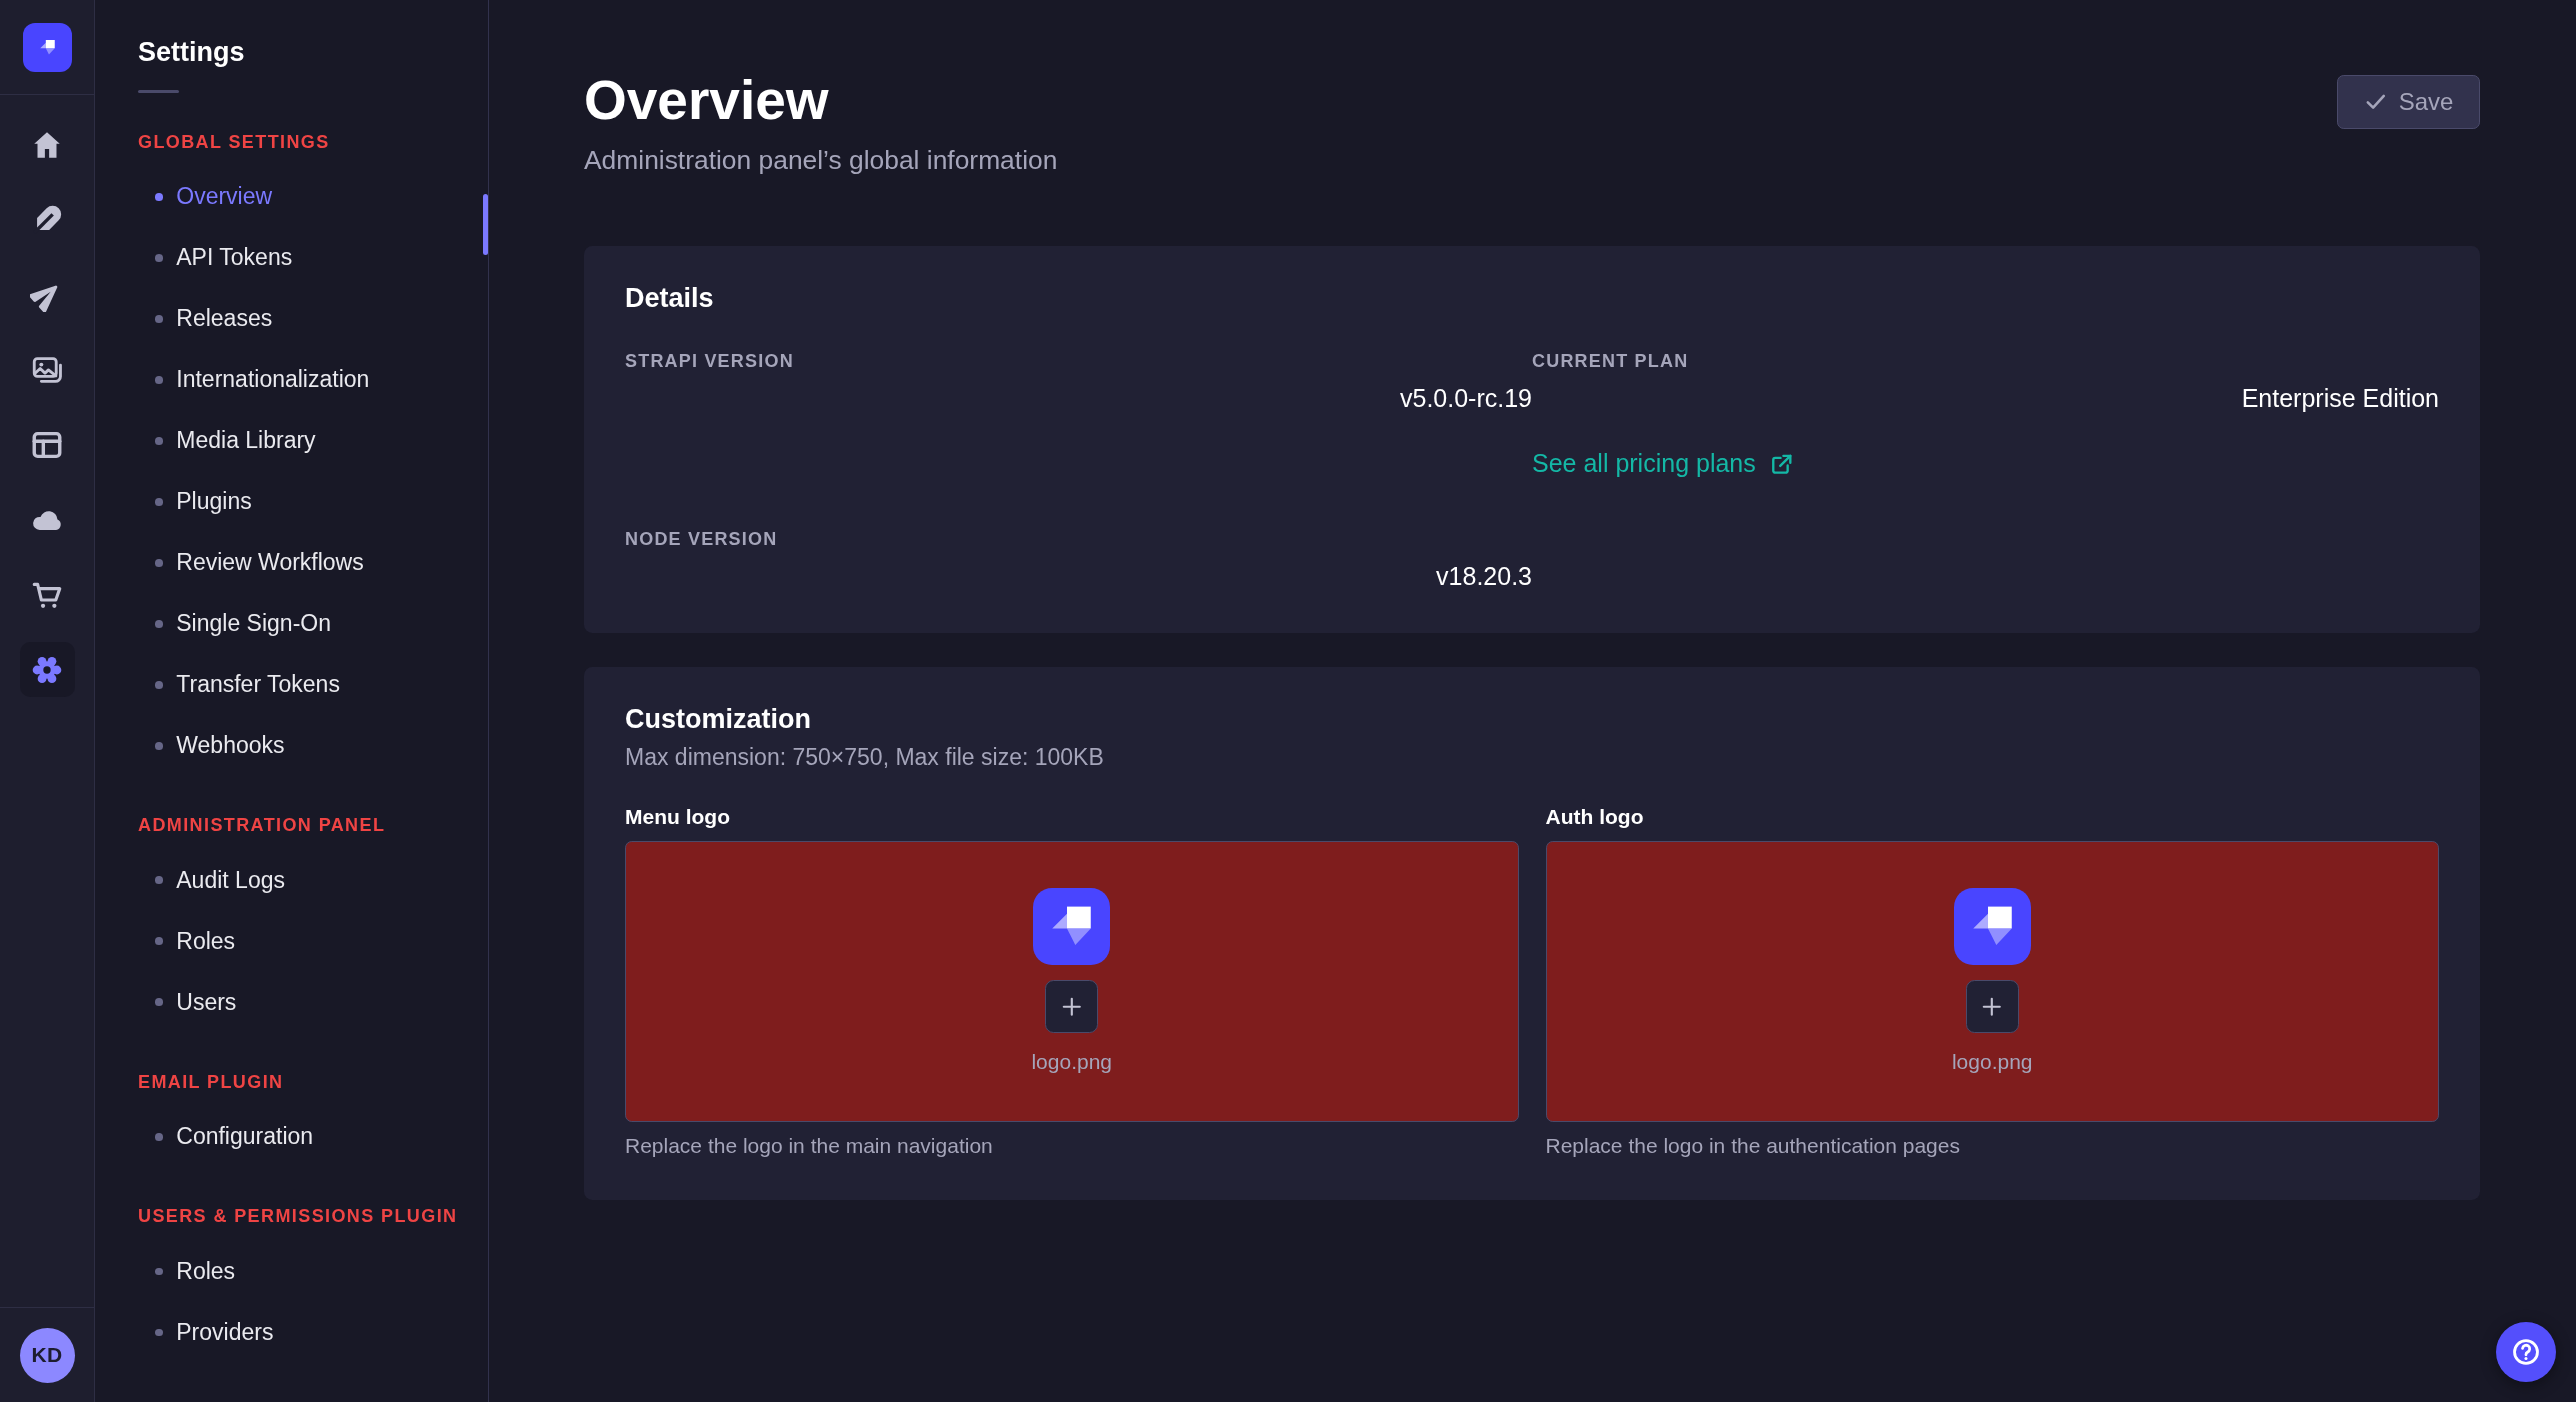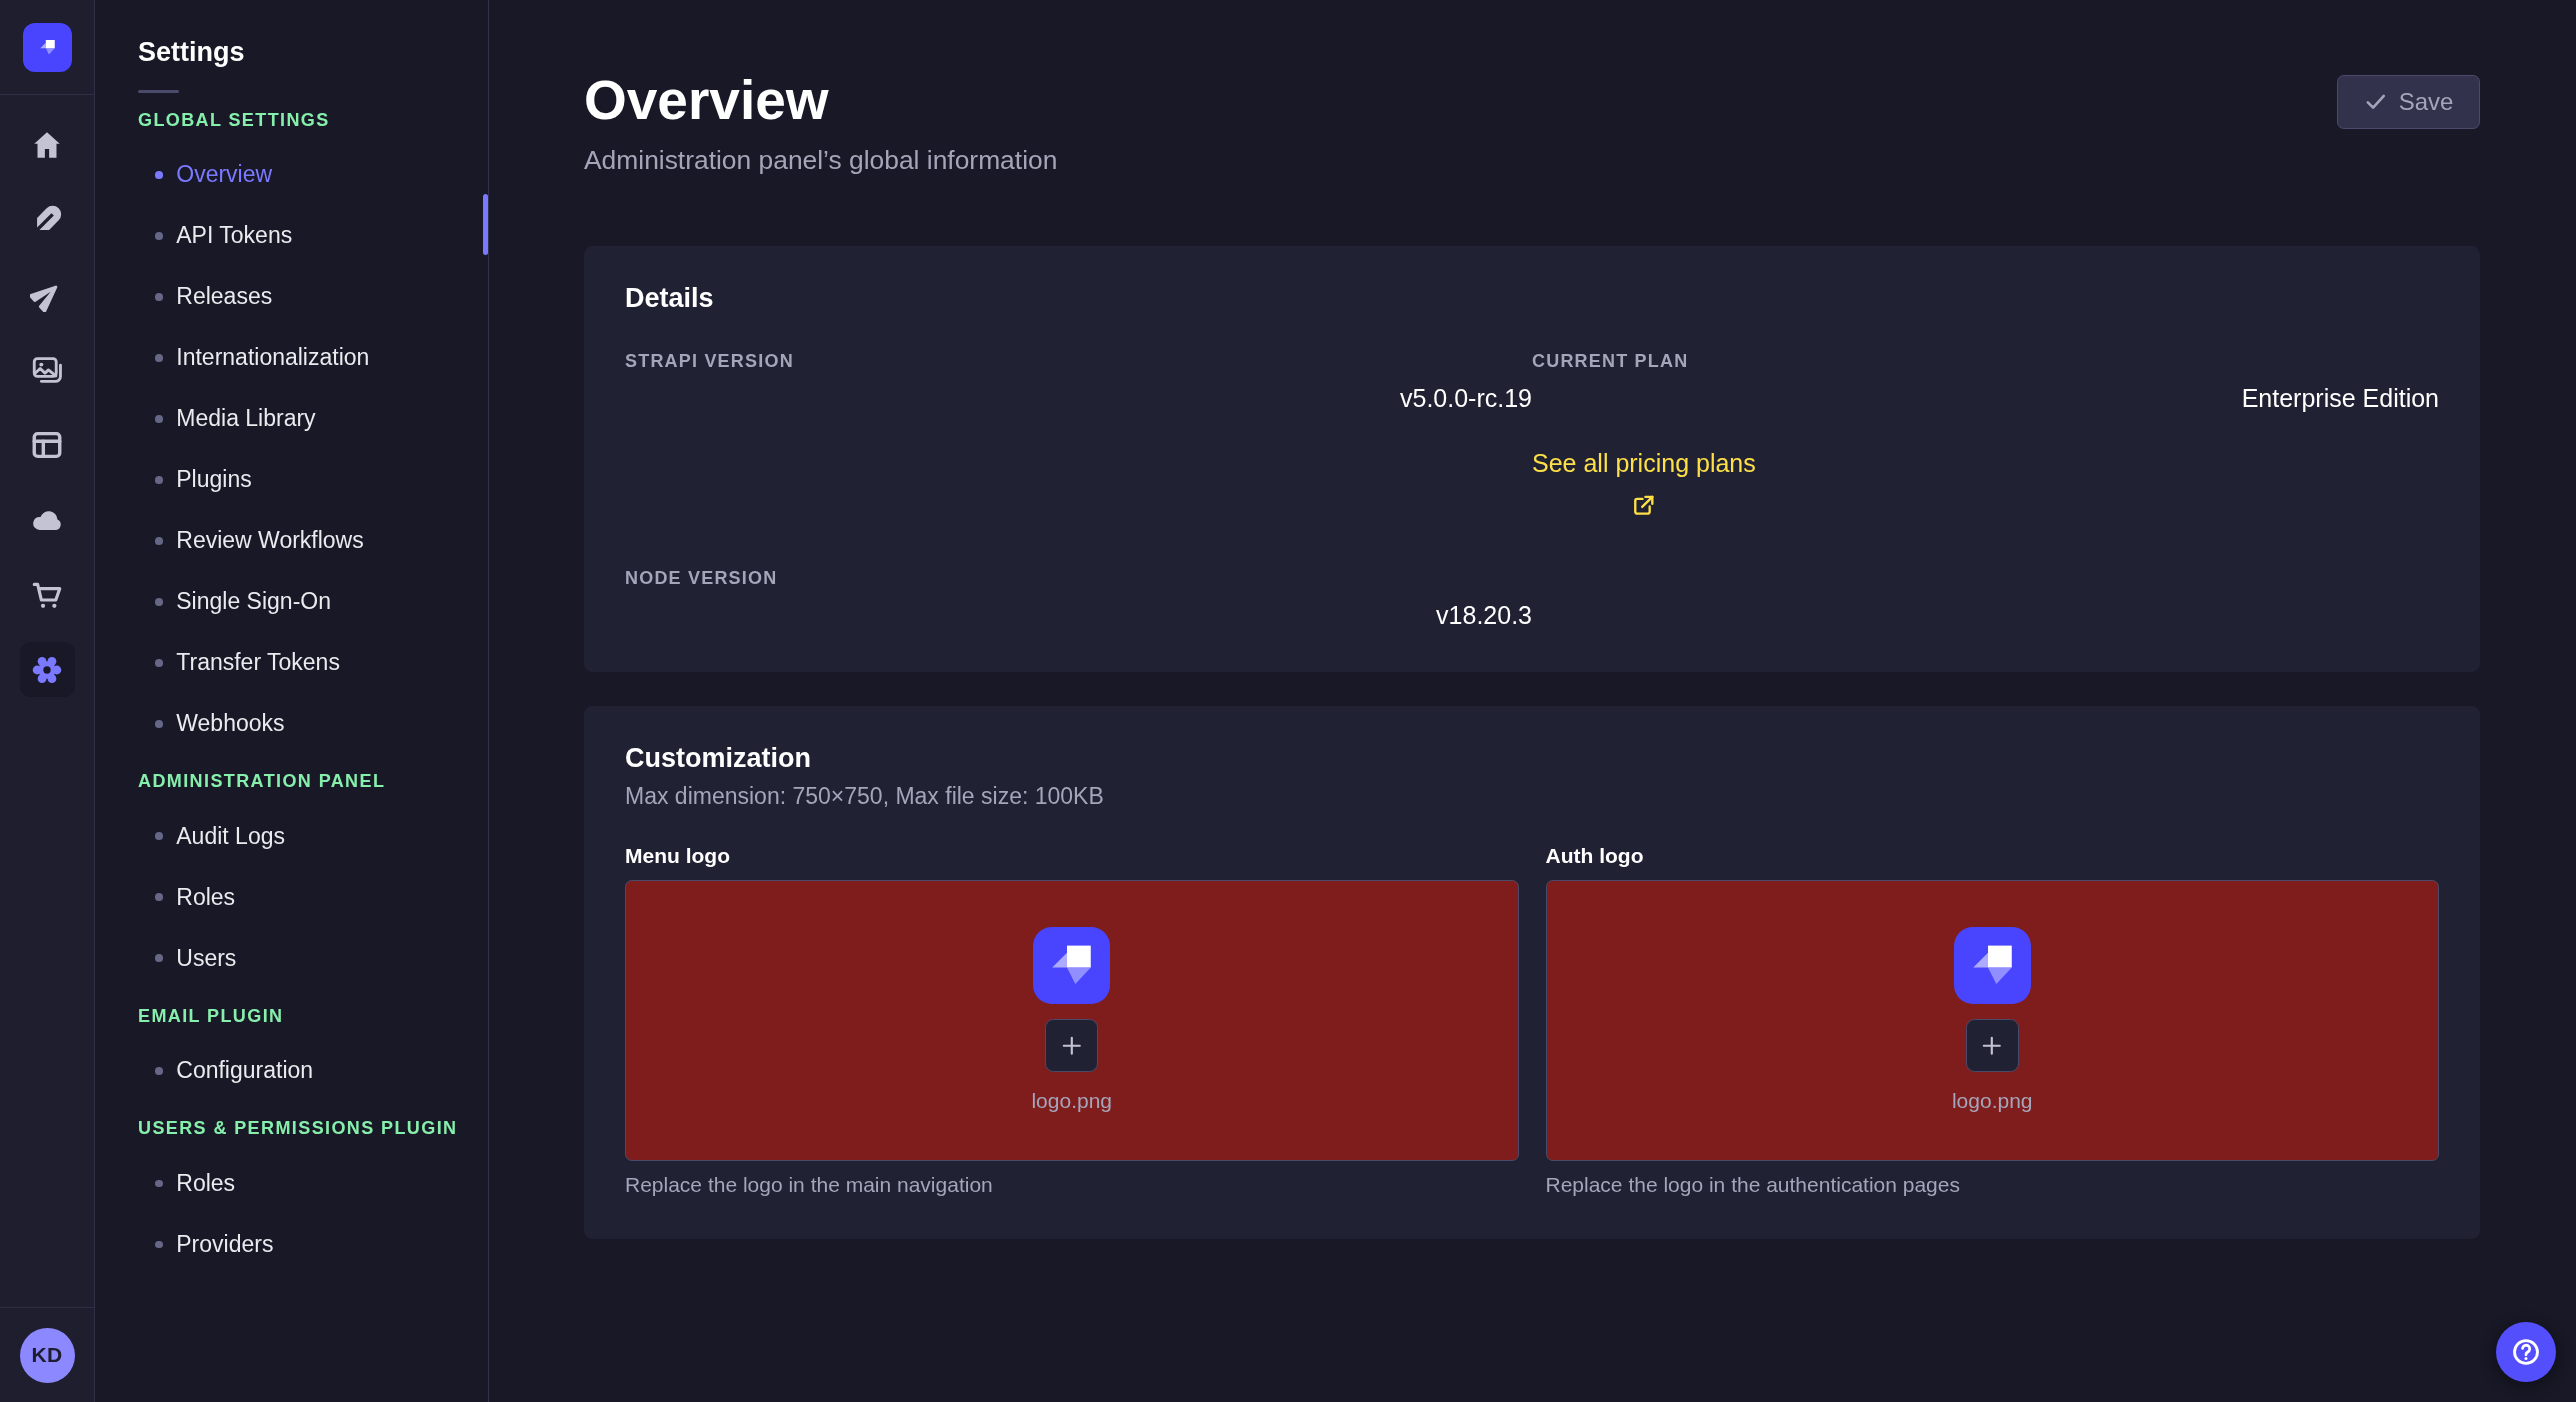--- a/index.html
+++ b/index.html
@@ -43,22 +43,22 @@
   }
 
   
   .subnav {
     width:394px; flex:0 0 394px; background:#181826;
     border-right:0.9px solid #32324d; position:relative; padding-top:37px;
   }
   .subnav-title { font-size:27px; font-weight:700; color:#ffffff; margin-left:43px; }
   .subnav-rule { width:41px; height:2.6px; border-radius:1.7px; background:#4a4a6a; margin:22px 0 0 43px; }
   .section-label {
-    margin:17px 0 0 43px; font-size:18px; font-weight:700;
-    letter-spacing:1.4px; color:#86efac; text-transform:uppercase;
+    margin:39px 0 0 43px; font-size:18px; font-weight:700;
+    letter-spacing:1.4px; color:#ef4444; text-transform:uppercase;
   }
   .subnav ul { list-style:none; margin-top:13.6px; }
   .subnav li {
     height:61px; display:flex; align-items:center; gap:13.6px;
     padding-left:60px; font-size:23px; color:#eaeaef; cursor:pointer;
   }
   .dot { width:7.7px; height:7.7px; border-radius:50%; background:#666687; flex:0 0 7.7px; }
   li.active { color:#7b79ff; }
   li.active .dot { background:#7b79ff; }
   .active-indicator {
@@ -82,21 +82,21 @@
 
   .card { background:#212134; border-radius:8.5px; padding:37px 41px 42px; }
   .card-details { margin-top:70px; }
   .card-heading { font-size:27px; font-weight:600; color:#ffffff; }
 
   .details-grid { display:grid; grid-template-columns:1fr 1fr; margin-top:37px; row-gap:51px; }
   .field-label { font-size:18px; font-weight:700; letter-spacing:1.2px; color:#a5a5ba; text-transform:uppercase; }
   .field-value { font-size:25px; color:#ffffff; margin-top:12px;text-align:right; }
   .pricing-link {
     display:inline-flex; align-items:center; gap:13.6px;
-    margin-top:36px; color:#fde047; font-size:25px; text-decoration:none; cursor:pointer;flex-direction:column;
+    margin-top:36px; color:#14b8a6; font-size:25px; text-decoration:none; cursor:pointer;
   }
   .pricing-link svg { width:25.6px; height:25.6px; }
 
   .card-custom { margin-top:34px; }
   .custom-sub { margin-top:8.5px; font-size:23px; color:#a5a5ba; }
   .logo-grid { display:grid; grid-template-columns:1fr 1fr; column-gap:27px; margin-top:34px; }
   .logo-label { font-size:21px; font-weight:600; color:#ffffff; }
   .upload-box {
     margin-top:12px; height:281px; border:0.9px solid #4a4a6a; border-radius:6.8px;
     background:#7f1d1d; display:flex; flex-direction:column;

